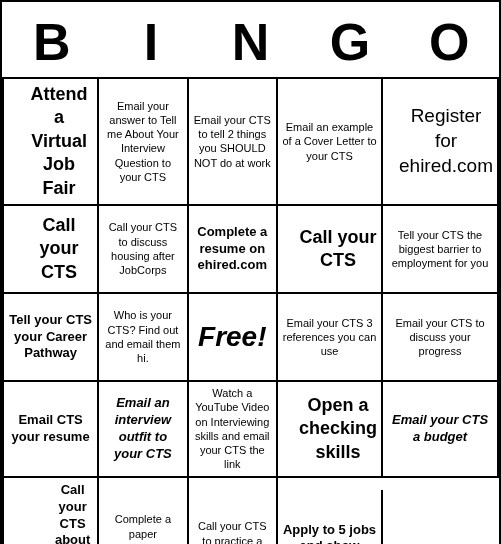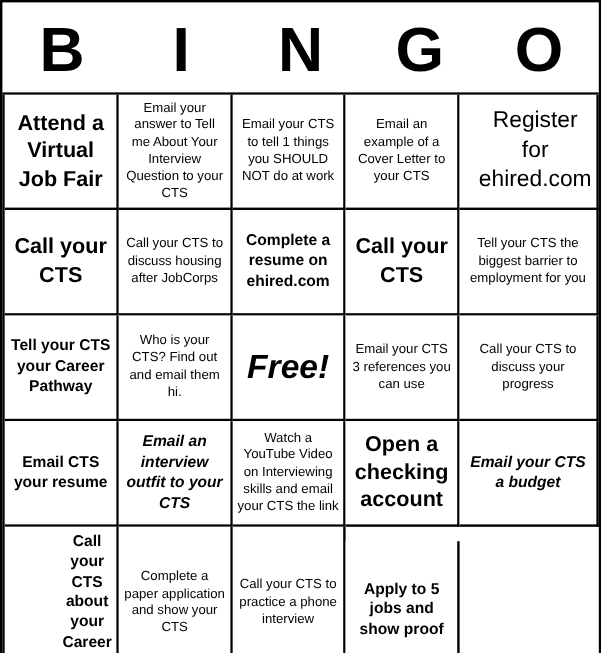--- a/index.html
+++ b/index.html
@@ -46,20 +46,21 @@
       text-align: center;
       padding: 4px;
       font-size: 11px;
       line-height: 1.3;
       color: #000;
       background: #fff;
     }
     .bingo-cell.large-text {
       font-size: 20px;
       font-weight: bold;
+      padding-left: 21px;
     }
     .bingo-cell.free {
       font-size: 28px;
       font-weight: bold;
       font-style: italic;
     }
   </style>
 </head>
 <body>
 
@@ -67,36 +68,36 @@
   <div class="bingo-header">
     <span class="bingo-letter">B</span>
     <span class="bingo-letter">I</span>
     <span class="bingo-letter">N</span>
     <span class="bingo-letter">G</span>
     <span class="bingo-letter">O</span>
   </div>
   <div class="bingo-grid">
   <div class="bingo-cell large-text" style="font-size: 18px; font-weight: bold;">Attend a Virtual Job Fair</div>
       <div class="bingo-cell">Email your answer to Tell me About Your Interview Question to your CTS</div>
-      <div class="bingo-cell">Email your CTS to tell 1 things you SHOULD NOT do at work</div>
+      <div class="bingo-cell">Email your CTS to tell 2 things you SHOULD NOT do at work</div>
       <div class="bingo-cell">Email an example of a Cover Letter to your CTS</div>
       <div class="bingo-cell" style="font-size: 19px; font-weight: normal; padding-left: 16px;">Register for ehired.com</div>
       <div class="bingo-cell large-text" style="font-size: 18px; font-weight: bold;">Call your CTS</div>
       <div class="bingo-cell">Call your CTS to discuss housing after JobCorps</div>
       <div class="bingo-cell" style="font-size: 13px; font-weight: bold;">Complete a resume on ehired.com</div>
       <div class="bingo-cell large-text" style="font-size: 18px; font-weight: bold;">Call your CTS</div>
       <div class="bingo-cell">Tell your CTS the biggest barrier to employment for you</div>
       <div class="bingo-cell" style="font-size: 13px; font-weight: bold;">Tell your CTS your Career Pathway</div>
       <div class="bingo-cell">Who is your CTS? Find out and email them hi.</div>
       <div class="bingo-cell free">Free!</div>
       <div class="bingo-cell">Email your CTS 3 references you can use</div>
-      <div class="bingo-cell">Call your CTS to discuss your progress</div>
+      <div class="bingo-cell">Email your CTS to discuss your progress</div>
       <div class="bingo-cell" style="font-size: 13px; font-weight: bold;">Email CTS your resume</div>
       <div class="bingo-cell" style="font-size: 13px; font-weight: bold; font-style: italic;">Email an interview outfit to your CTS</div>
       <div class="bingo-cell">Watch a YouTube Video on Interviewing skills and email your CTS the link</div>
-      <div class="bingo-cell large-text" style="font-size: 18px; font-weight: bold;">Open a checking account</div>
+      <div class="bingo-cell large-text" style="font-size: 18px; font-weight: bold;">Open a checking skills</div>
       <div class="bingo-cell" style="font-size: 13px; font-weight: bold; font-style: italic;">Email your CTS a budget</div>
       <div class="bingo-cell" style="font-size: 13px; font-weight: bold; padding-left: 48px;">Call your CTS about your Career Plans</div>
       <div class="bingo-cell">Complete a paper application and show your CTS</div>
       <div class="bingo-cell">Call your CTS to practice a phone interview</div>
       <div class="bingo-cell" style="font-size: 13px; font-weight: bold; margin-top: 12px;">Apply to 5 jobs and show proof</div>
     </div>
 </div>
 
 </body></html>

